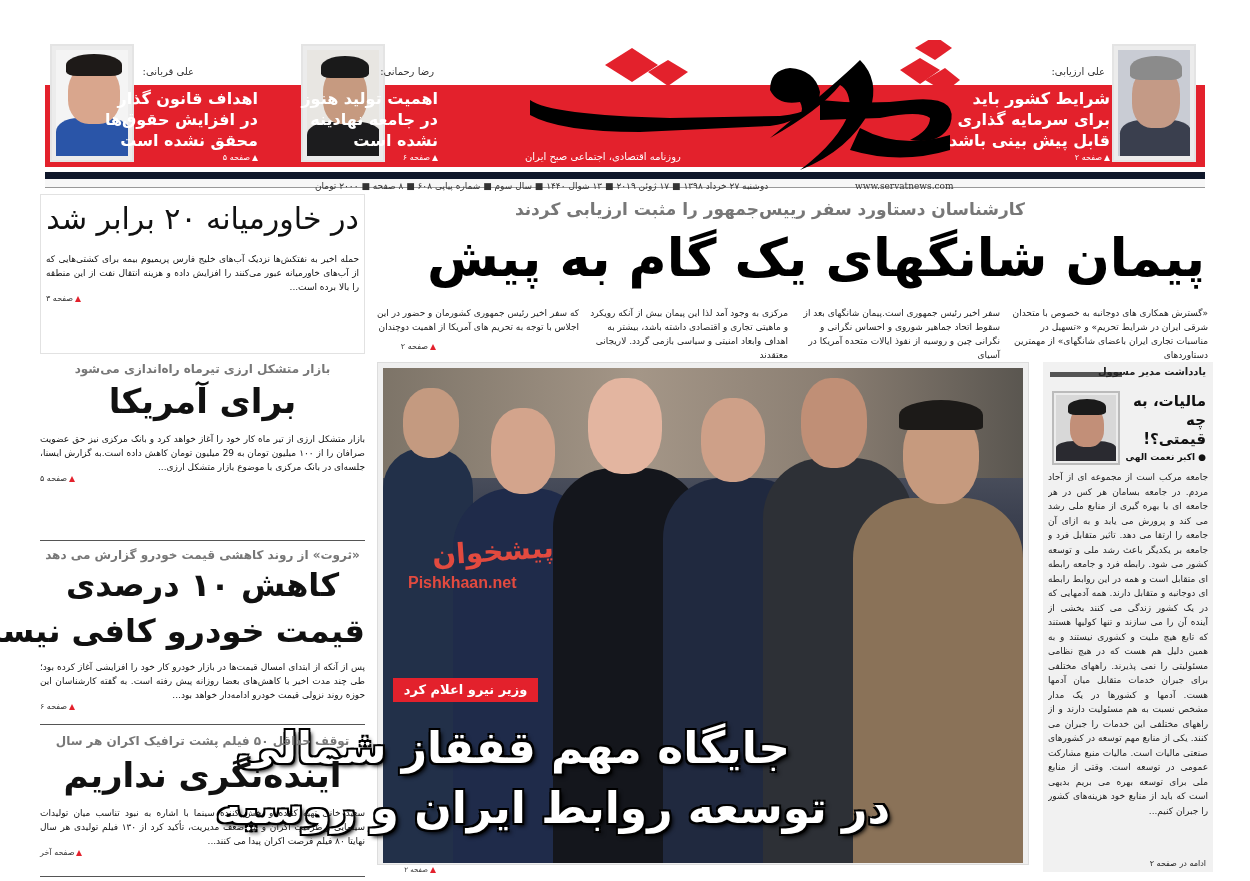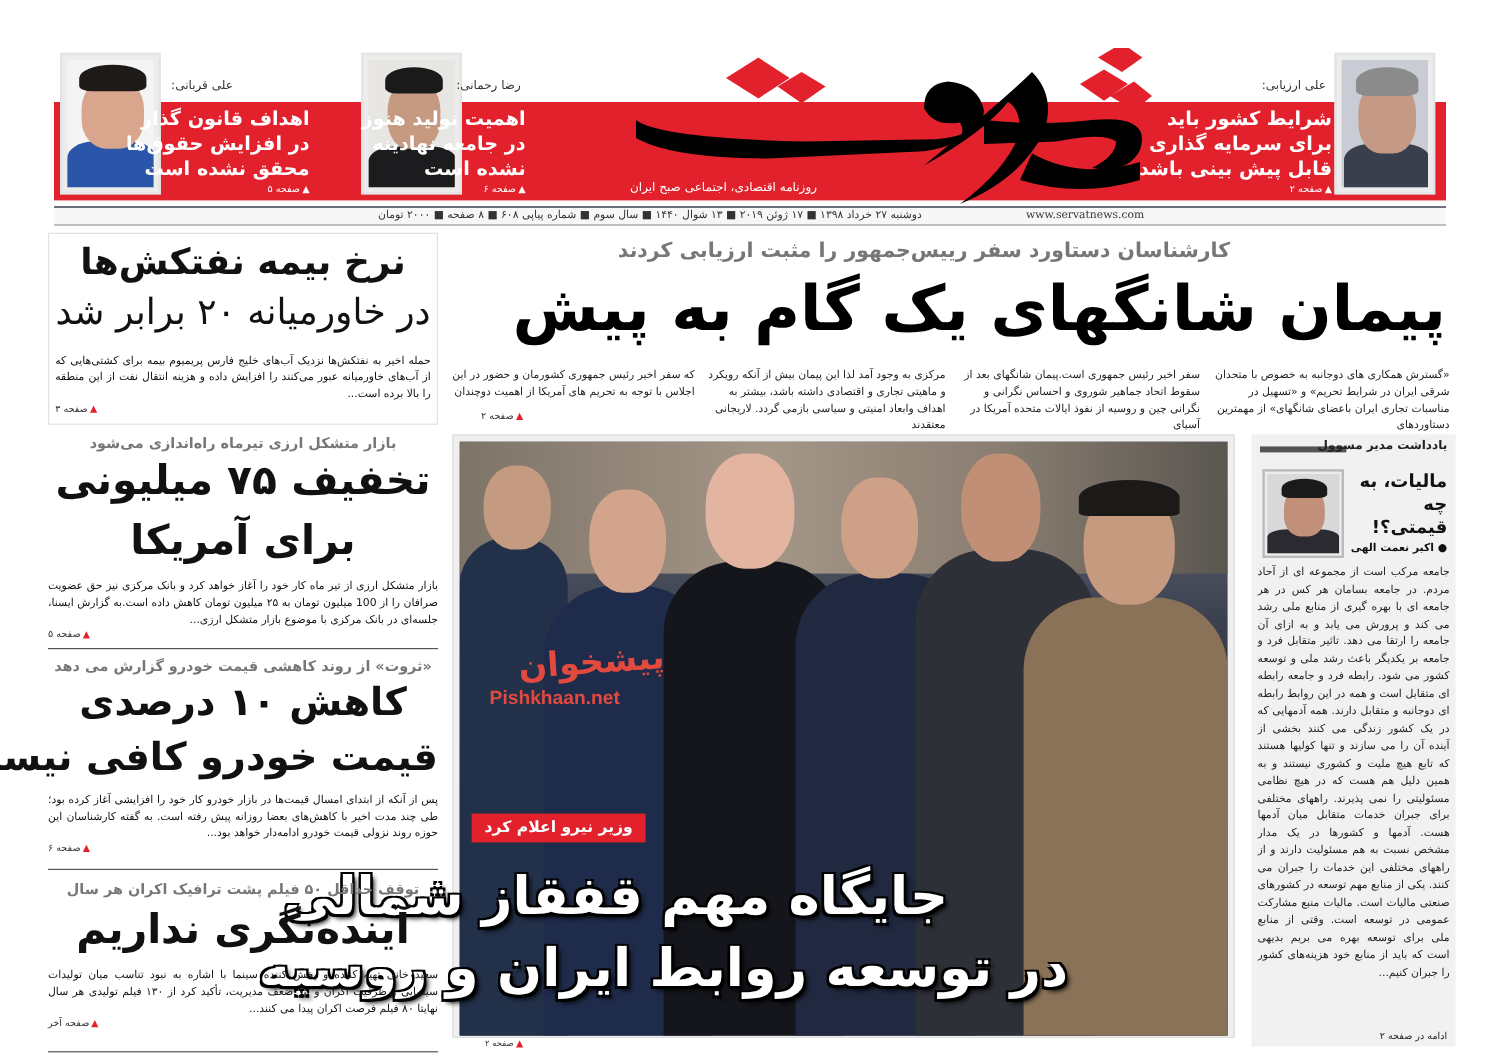--- a/index.html
+++ b/index.html
@@ -19,21 +19,21 @@
   .mh-box { position: absolute; color: #fff; }
   .mh-name { font-size: 10px; color: #333; position: absolute; white-space: nowrap; }
   .mh-head { font-family: "DejaVu Sans", sans-serif; font-weight: bold; font-size: 16px; line-height: 21px; color: #fff; white-space: nowrap; }
   .mh-page { font-size: 8px; color: #fff; margin-top: 2px; }
   .tri { display: inline-block; width: 0; height: 0; border-left: 3px solid transparent; border-right: 3px solid transparent; border-bottom: 6px solid #fff; margin-left: 2px; vertical-align: middle; }
   .tri.red { border-bottom-color: #e3212c; }
 
   .logo { position: absolute; left: 520px; top: 40px; width: 440px; height: 140px; }
   .logo-sub { position: absolute; left: 525px; top: 151px; font-size: 10px; color: #fff; white-space: nowrap; }
 
-  .dateline { position: absolute; left: 45px; top: 172px; width: 1160px; height: 16px; border-top: 1px solid #0f172a; border-bottom: 1px solid #999; background: #f7f7f7; }
+  .dateline { position: absolute; left: 45px; top: 172px; width: 1160px; height: 16px; border-top: 7px solid #0f172a; border-bottom: 1px solid #999; background: #f7f7f7; }
   .dateline .date { position: absolute; left: 270px; top: 2px; font-size: 9px; color: #333; white-space: nowrap; }
   .dateline .url { position: absolute; left: 810px; top: 2px; font-family: "DejaVu Serif", serif; font-size: 9px; color: #333; }
 
   
   .kicker { position: absolute; font-weight: bold; color: #777; white-space: nowrap; }
   .headline { position: absolute; font-weight: bold; color: #000; white-space: nowrap; }
   .body-text { position: absolute; font-size: 9px; line-height: 14px; color: #222; }
   .page-ref { font-size: 8px; color: #333; }
 
   .left-col { position: absolute; left: 40px; width: 325px; }
@@ -174,31 +174,29 @@
 <div class="rtl" style="position:absolute; right:44px; top:392px; width:78px; font-weight:bold; font-size:15px; line-height:19px;">
   <div>مالیات، به</div>
   <div>چه قیمتی؟!</div>
 </div>
 <div class="rtl" style="position:absolute; right:44px; top:452px; font-size:9px; font-weight:bold;">● اکبر نعمت الهی</div>
 <div class="body-text rtl" style="left:1048px; top:470px; width:160px; height:385px; overflow:hidden; font-size:9px; line-height:14.5px; text-align:justify;">جامعه مرکب است از مجموعه ای از آحاد مردم. در جامعه بسامان هر کس در هر جامعه ای با بهره گیری از منابع ملی رشد می کند و پرورش می یابد و به ازای آن جامعه را ارتقا می دهد. تاثیر متقابل فرد و جامعه بر یکدیگر باعث رشد ملی و توسعه کشور می شود. رابطه فرد و جامعه رابطه ای متقابل است و همه در این روابط رابطه ای دوجانبه و متقابل دارند. همه آدمهایی که در یک کشور زندگی می کنند بخشی از آینده آن را می سازند و تنها کولیها هستند که تابع هیچ ملیت و کشوری نیستند و به همین دلیل هم هست که در هیچ نظامی مسئولیتی را نمی پذیرند. راههای مختلفی برای جبران خدمات متقابل میان آدمها هست. آدمها و کشورها در یک مدار مشخص نسبت به هم مسئولیت دارند و از راههای مختلفی این خدمات را جبران می کنند. یکی از منابع مهم توسعه در کشورهای صنعتی مالیات است. مالیات منبع مشارکت عمومی در توسعه است. وقتی از منابع ملی برای توسعه بهره می بریم بدیهی است که باید از منابع خود هزینه‌های کشور را جبران کنیم...</div>
 <div class="rtl" style="position:absolute; right:44px; top:859px; font-size:8px; color:#222;">ادامه در صفحه ۲</div>
 
 <div class="box-grey" style="left:40px; top:194px; width:325px; height:160px; background:#fff; border:1px solid #e2e2e2;"></div>
 <div class="left-col rtl" style="top:198px;">
-  <div style="font-weight:bold; font-size:30px; line-height:42px; text-align:center; white-space:nowrap;">نرخ بیمه نفتکش‌ها</div>
   <div style="font-weight:normal; font-size:30px; line-height:42px; text-align:center; white-space:nowrap;">در خاورمیانه ۲۰ برابر شد</div>
   <div style="font-size:9px; line-height:14px; margin-top:12px; padding:0 6px; text-align:justify;">حمله اخیر به نفتکش‌ها نزدیک آب‌های خلیج فارس پریمیوم بیمه برای کشتی‌هایی که از آب‌های خاورمیانه عبور می‌کنند را افزایش داده و هزینه انتقال نفت از این منطقه را بالا برده است...</div>
   <div class="page-ref" style="text-align:left; padding-left:6px;"><span class="tri red"></span><span>صفحه ۳</span></div>
 </div>
 
 <div class="left-col rtl" style="top:362px;">
   <div style="color:#777; font-weight:bold; font-size:12px; text-align:center; white-space:nowrap;">بازار متشکل ارزی تیرماه راه‌اندازی می‌شود</div>
-  <div style="font-weight:bold; font-size:34px; line-height:50px; text-align:center; white-space:nowrap;">تخفیف ۷۵ میلیونی</div>
   <div style="font-weight:bold; font-size:34px; line-height:50px; text-align:center; white-space:nowrap;">برای آمریکا</div>
-  <div style="font-size:9px; line-height:14px; margin-top:6px; text-align:justify;">بازار متشکل ارزی از تیر ماه کار خود را آغاز خواهد کرد و بانک مرکزی نیز حق عضویت صرافان را از 100 میلیون تومان به ۲۵ میلیون تومان کاهش داده است.به گزارش ایسنا، جلسه‌ای در بانک مرکزی با موضوع بازار متشکل ارزی...</div>
+  <div style="font-size:9px; line-height:14px; margin-top:6px; text-align:justify;">بازار متشکل ارزی از تیر ماه کار خود را آغاز خواهد کرد و بانک مرکزی نیز حق عضویت صرافان را از ۱۰۰ میلیون تومان به 29 میلیون تومان کاهش داده است.به گزارش ایسنا، جلسه‌ای در بانک مرکزی با موضوع بازار متشکل ارزی...</div>
   <div class="page-ref" style="text-align:left;"><span class="tri red"></span><span>صفحه ۵</span></div>
 </div>
 <div class="sep" style="left:40px; top:540px; width:325px;"></div>
 
 <div class="left-col rtl" style="top:548px;">
   <div style="color:#777; font-weight:bold; font-size:12px; text-align:center; white-space:nowrap;">«ثروت» از روند کاهشی قیمت خودرو گزارش می دهد</div>
   <div style="font-weight:bold; font-size:32px; line-height:46px; text-align:center; white-space:nowrap;">کاهش ۱۰ درصدی</div>
   <div style="font-weight:bold; font-size:32px; line-height:46px; text-align:center; white-space:nowrap;">قیمت خودرو کافی نیست</div>
   <div style="font-size:9px; line-height:14px; margin-top:6px; text-align:justify;">پس از آنکه از ابتدای امسال قیمت‌ها در بازار خودرو کار خود را افزایشی آغاز کرده بود؛ طی چند مدت اخیر با کاهش‌های بعضا روزانه پیش رفته است. به گفته کارشناسان این حوزه روند نزولی قیمت خودرو ادامه‌دار خواهد بود...</div>
   <div class="page-ref" style="text-align:left;"><span class="tri red"></span><span>صفحه ۶</span></div>

